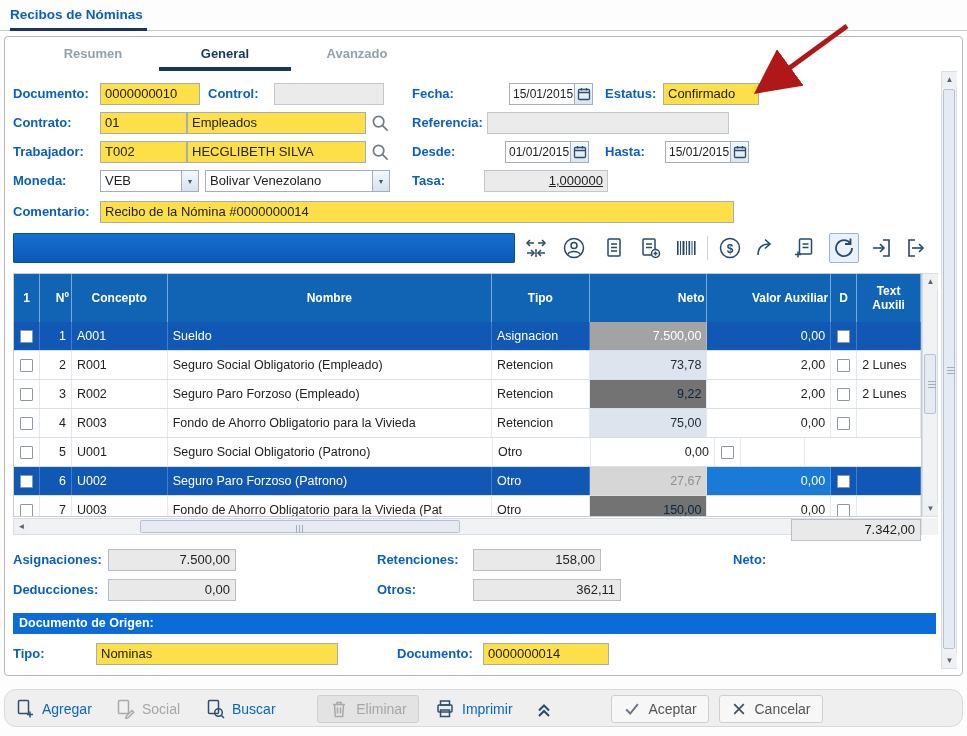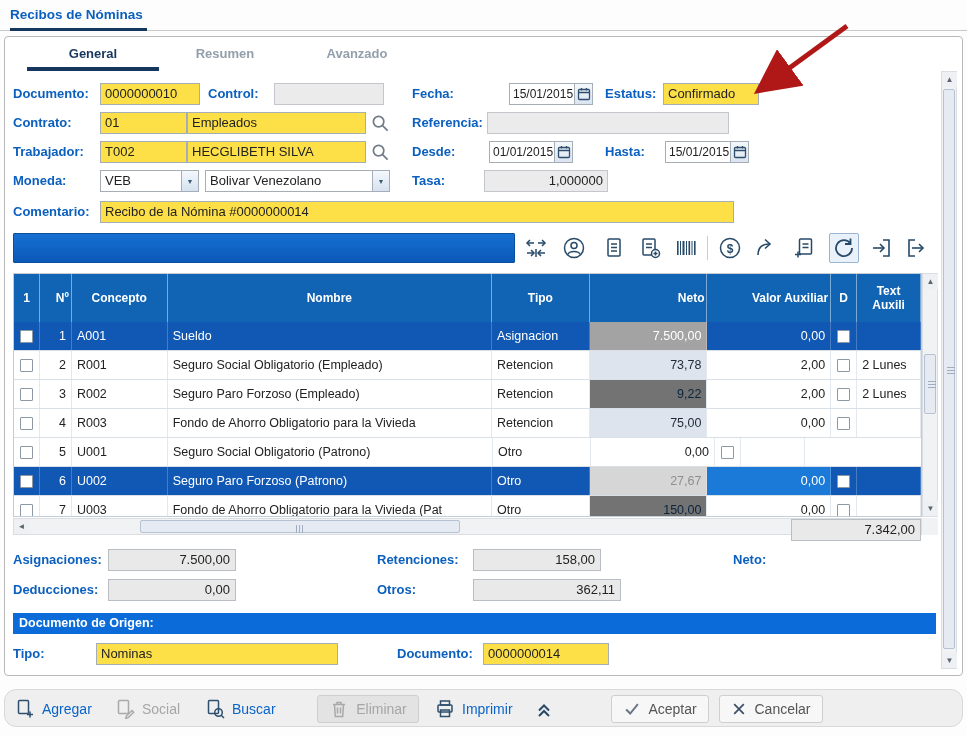--- a/index.html
+++ b/index.html
@@ -16,21 +16,21 @@
 
   
   .tabstrip { position:absolute; left:22px; top:4px; display:flex; }
   .tab { width:132px; text-align:center; font-weight:bold; font-size:13px; color:#93a0ac; padding:5px 0 6px; cursor:default; }
   .tab.active { color:#17365d; border-bottom:4px solid #17365d; }
 
   
   .lbl { position:absolute; color:#0b5fbe; font-weight:bold; font-size:13px; line-height:22px; white-space:nowrap; }
   .inp { position:absolute; height:22px; border:1px solid #a5adb6; background:#fde047; font-size:13px; line-height:20px; padding:0 4px; overflow:hidden; white-space:nowrap; }
   .inp.disabled { background:#ebebeb; border-color:#c3c7cc; }
-  .inp.num { text-align:right; }
+  .inp.num { text-align:right;text-decoration:underline; }
   .datebox { position:absolute; display:flex; height:22px; }
   .datebox .dtxt { width:66px; height:22px; border:1px solid #a5adb6; background:#fff; font-size:12px; line-height:20px; padding:0 3px; overflow:hidden; white-space:nowrap; }
   .sqbtn { width:18px; height:22px; border:1px solid #a5adb6; border-left:none; background:linear-gradient(#f4f8fc,#dae4f0); display:flex; align-items:center; justify-content:center; color:#2f4e6e; }
   .selectbox { position:absolute; display:flex; height:22px; border:1px solid #a5adb6; background:#fff; }
   .selectbox .stxt { flex:1; font-size:13px; line-height:20px; padding:0 4px; overflow:hidden; white-space:nowrap; }
   .selectbox .sarr { width:17px; border-left:1px solid #a5adb6; background:linear-gradient(#f4f8fc,#d6e2f0); color:#3a5a7a; font-size:7px; display:flex; align-items:center; justify-content:center; }
   .sicon { position:absolute; width:19px; height:19px; color:#707b87; }
 
   
   .blue-bar { position:absolute; left:8px; top:196px; width:502px; height:30px; background:linear-gradient(#1570d0,#0b58b8); border:1px solid #0a4f9e; border-radius:1px; }
@@ -99,22 +99,22 @@
 <body>
 
 <div class="stage">
 
   <div class="page-title">Recibos de Nóminas</div>
   <div class="title-rule"></div>
 
   <div class="panel">
 
     <div class="tabstrip">
+      <div class="tab">Resumen</div>
       <div class="tab active">General</div>
-      <div class="tab">Resumen</div>
       <div class="tab">Avanzado</div>
     </div>
 
     <div class="lbl" style="left:8px;top:46px">Documento:</div>
     <div class="inp" style="left:95px;top:46px;width:100px">0000000010</div>
     <div class="lbl" style="left:203px;top:46px">Control:</div>
     <div class="inp disabled" style="left:269px;top:46px;width:110px"></div>
     <div class="lbl" style="left:407px;top:46px">Fecha:</div>
     <div class="datebox" style="left:504px;top:46px">
       <div class="dtxt">15/01/2015</div>
@@ -143,21 +143,21 @@
     <div class="lbl" style="left:8px;top:104px">Trabajador:</div>
     <div class="inp" style="left:95px;top:104px;width:87px">T002</div>
     <div class="inp" style="left:182px;top:104px;width:179px">HECGLIBETH SILVA</div>
     <div class="sicon" style="left:366px;top:106px">
       <svg width="19" height="19" viewBox="0 0 20 20" fill="none" stroke="currentColor" stroke-width="1.8">
           <circle cx="8" cy="8" r="5.5"></circle>
           <path d="M12.2,12.2 L17.5,17.5"></path>
         </svg>
     </div>
     <div class="lbl" style="left:407px;top:104px">Desde:</div>
-    <div class="datebox" style="left:484px;top:104px">
+    <div class="datebox" style="left:500px;top:104px">
       <div class="dtxt">01/01/2015</div>
       <div class="sqbtn">
         <svg width="14" height="14" viewBox="0 0 14 14" fill="none" stroke="currentColor" stroke-width="1.3">
             <rect x="1.5" y="2.5" width="11" height="10" rx="1"></rect>
             <path d="M1.5,5.5 h11 M4.5,1 v2.5 M9.5,1 v2.5"></path>
           </svg>
       </div>
     </div>
     <div class="lbl" style="left:600px;top:104px">Hasta:</div>
     <div class="datebox" style="left:660px;top:104px">

